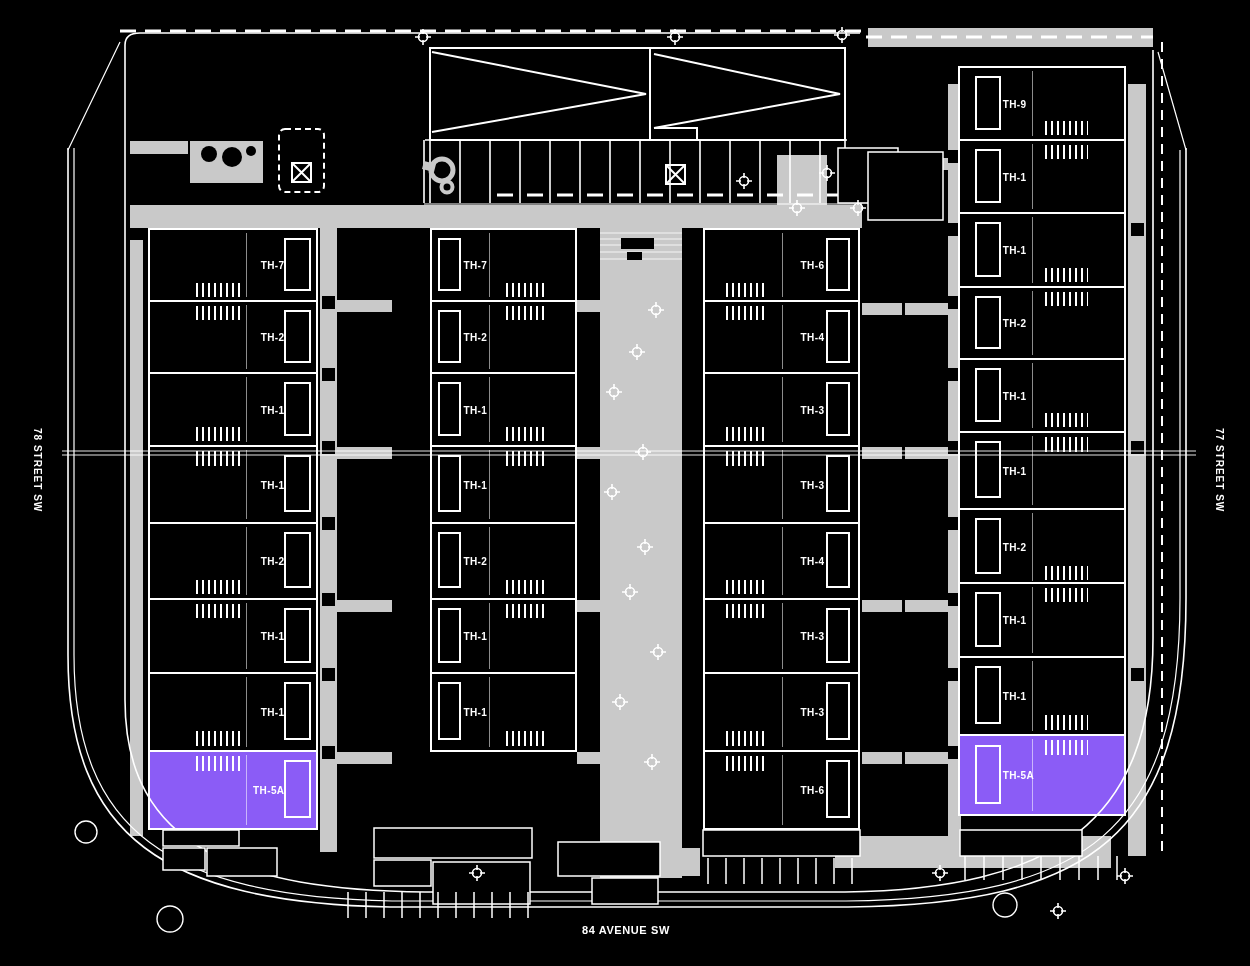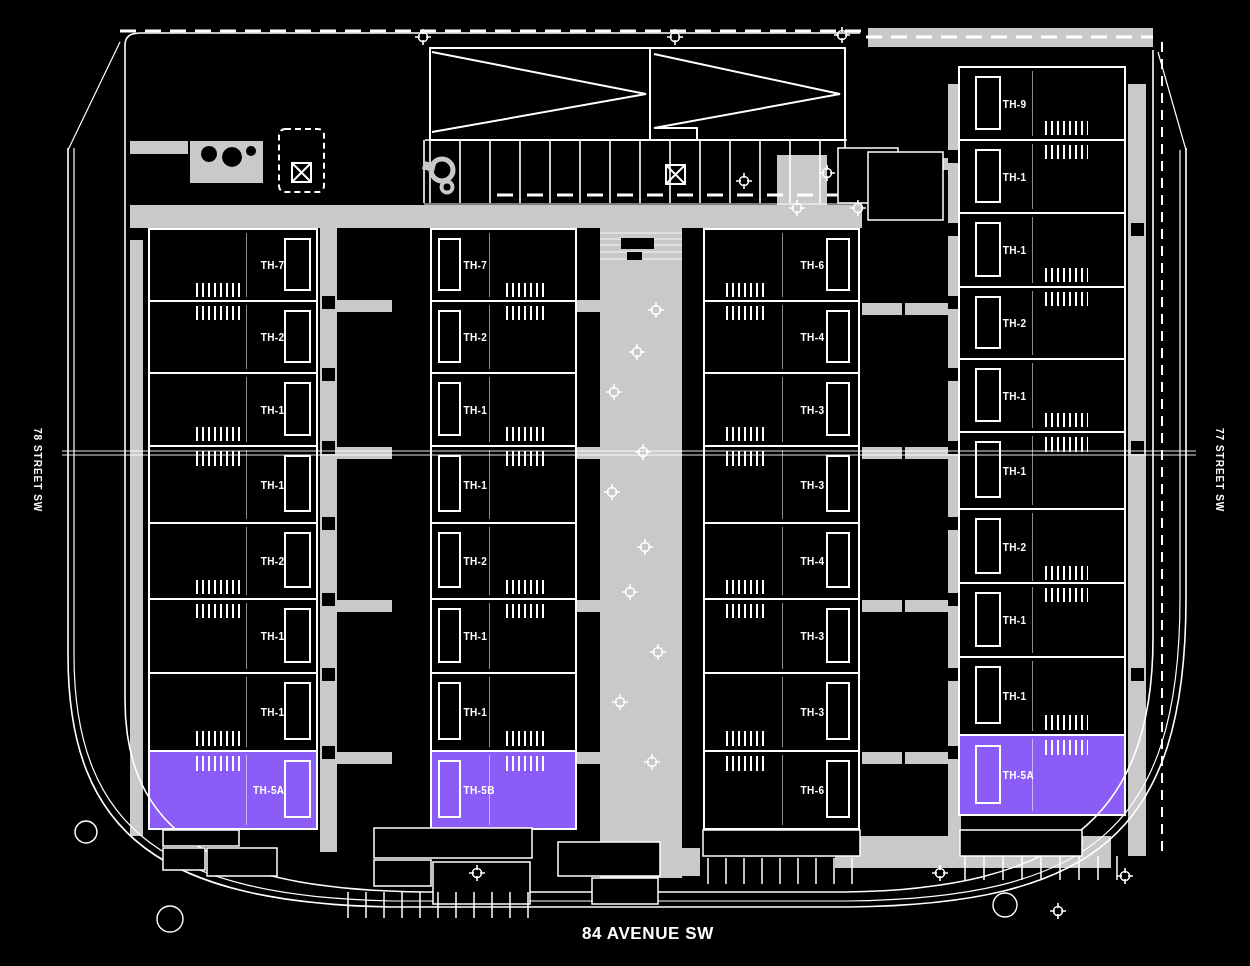--- a/index.html
+++ b/index.html
@@ -20,21 +20,21 @@
   .unit::after{content:"";position:absolute;top:4%;bottom:4%;width:1px;background:rgba(255,255,255,.55);}
   .bA .label{right:19%}.bA .patio{right:3%}.bA .stairs{left:28%}.bA .unit::after{left:58%}
   .bB .label{left:22%}.bB .patio{left:4%}.bB .stairs{left:52%}.bB .unit::after{left:40%}
   .bC .label{right:22%}.bC .patio{right:5%}.bC .stairs{left:14%}.bC .unit::after{left:50%}
   .bD .label{left:26%}.bD .patio{left:9%}.bD .stairs{left:52%}.bD .unit::after{left:44%}
   .unit.highlight{background:#8b5cf6;border-color:#fff;}
   .unit.highlight .label{color:#fff;}
   
   .street-v{position:absolute;color:#fff;font-size:10px;font-weight:bold;letter-spacing:1px;
             writing-mode:vertical-rl;white-space:nowrap;}
-  .street-h{position:absolute;color:#fff;font-size:17px;font-weight:bold;letter-spacing:.6px;white-space:nowrap;}
+  .street-h{position:absolute;color:#fff;font-size:11px;font-weight:bold;letter-spacing:.6px;white-space:nowrap;}
   svg.lines{position:absolute;left:0;top:0;pointer-events:none;}
 </style>
 </head>
 <body>
 
 <div id="plan">
 
   <div class="walk" style="left:130px;top:205px;width:732px;height:23px"></div>
   <div class="walk" style="left:600px;top:228px;width:82px;height:650px"></div>
   <div class="walk" style="left:560px;top:848px;width:140px;height:28px"></div>
@@ -156,25 +156,20 @@
       </div>
     <div class="unit" style="top:370px;height:76px">
         <span class="stairs"></span>
         <span class="patio"></span>
         <span class="label">TH-1</span>
       </div>
     <div class="unit" style="top:444px;height:80px">
         <span class="stairs"></span>
         <span class="patio"></span>
         <span class="label">TH-1</span>
-      </div>
-    <div class="unit highlight" style="top:522px;height:80px">
-        <span class="stairs"></span>
-        <span class="patio"></span>
-        <span class="label">TH-5B</span>
       </div>
   </div>
 
   <div class="building bC" style="left:703px;top:228px;width:157px;height:424px">
     <div class="unit" style="top:0;height:74px">
         <span class="stairs"></span>
         <span class="patio"></span>
         <span class="label">TH-6</span>
       </div>
     <div class="unit" style="top:72px;height:74px">

